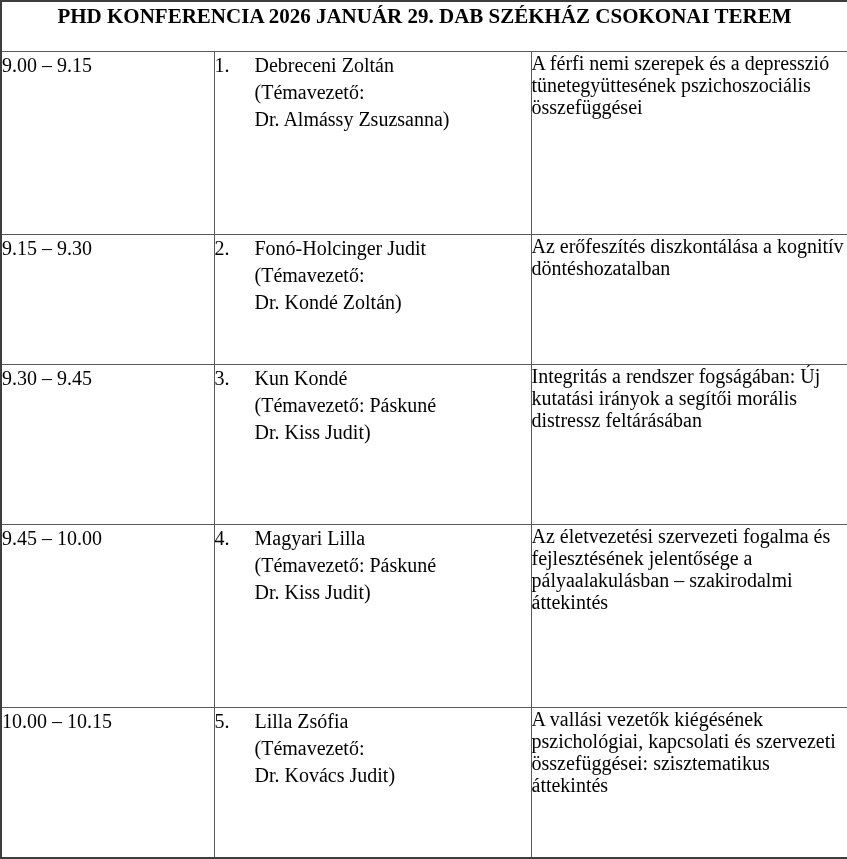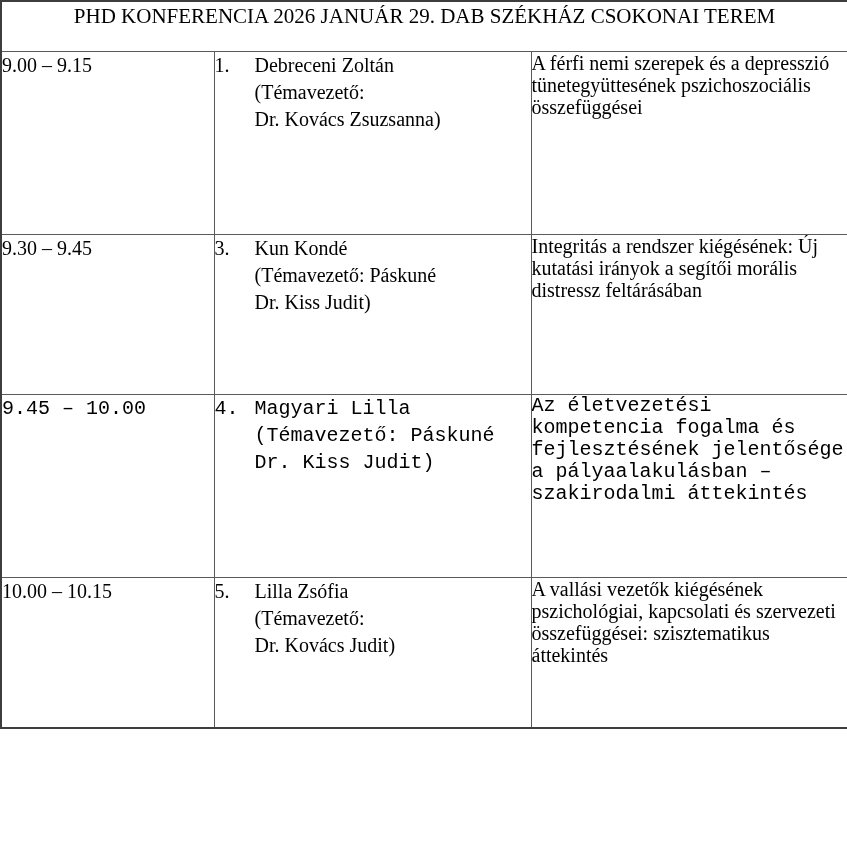--- a/index.html
+++ b/index.html
@@ -26,25 +26,25 @@
     border: 1px solid #5a5a5a;
     vertical-align: top;
     padding: 0;
     box-sizing: border-box;
     overflow: hidden;
   }
   tr.header-row { height: 50px; }
   tr.row-1 { height: 183px; }
   tr.row-2 { height: 130px; }
   tr.row-3 { height: 160px; }
-  tr.row-4 { height: 183px; font-family: Liberation Mono, monospace; }
+  tr.row-4 { height: 183px; }
   tr.row-5 { height: 151px; margin-left: 11px; }
 
   td.header-cell {
-    font-weight: normal;
+    font-weight: bold;
     font-size: 21px;
     line-height: 28px;
     text-align: center;
     padding-top: 6px;
     letter-spacing: 0px;
   }
   td.time-cell {
     font-size: 20px;
     line-height: 27px;
     padding: 8px 4px 0 72px;
@@ -88,56 +88,70 @@
     </tr>
 
     <tr class="row-1">
       <td class="time-cell">9.00 – 9.15</td>
       <td class="presenter-cell">
         <div class="presenter-flex">
           <span class="presenter-num">1.</span>
           <div class="presenter-lines">
             <div>Debreceni Zoltán</div>
             <div>(Témavezető:</div>
-            <div>Dr. Kovács Zsuzsanna)</div>
+            <div>Dr. Almássy Zsuzsanna)</div>
           </div>
         </div>
       </td>
       <td class="title-cell">A férfi nemi szerepek és a depresszió tünetegyüttesének pszichoszociális összefüggései</td>
     </tr>
 
+    <tr class="row-2">
+      <td class="time-cell">9.15 – 9.30</td>
+      <td class="presenter-cell">
+        <div class="presenter-flex">
+          <span class="presenter-num">2.</span>
+          <div class="presenter-lines">
+            <div>Fonó-Holcinger Judit</div>
+            <div>(Témavezető:</div>
+            <div>Dr. Kondé Zoltán)</div>
+          </div>
+        </div>
+      </td>
+      <td class="title-cell">Az erőfeszítés diszkontálása a kognitív döntéshozatalban</td>
+    </tr>
 
     <tr class="row-3">
       <td class="time-cell">9.30 – 9.45</td>
       <td class="presenter-cell">
         <div class="presenter-flex">
           <span class="presenter-num">3.</span>
           <div class="presenter-lines">
             <div>Kun Kondé</div>
             <div>(Témavezető: Páskuné</div>
             <div>Dr. Kiss Judit)</div>
           </div>
         </div>
       </td>
-      <td class="title-cell">Integritás a rendszer kiégésének: Új kutatási irányok a segítői morális distressz feltárásában</td>
+      <td class="title-cell">Integritás a rendszer fogságában: Új kutatási irányok a segítői morális distressz feltárásában</td>
     </tr>
 
     <tr class="row-4">
       <td class="time-cell">9.45 – 10.00</td>
       <td class="presenter-cell">
         <div class="presenter-flex">
           <span class="presenter-num">4.</span>
           <div class="presenter-lines">
             <div>Magyari Lilla</div>
             <div>(Témavezető: Páskuné</div>
             <div>Dr. Kiss Judit)</div>
           </div>
         </div>
       </td>
-      <td class="title-cell">Az életvezetési kompetencia fogalma és fejlesztésének jelentősége a pályaalakulásban – szakirodalmi áttekintés</td>
+      <td class="title-cell">Az életvezetési szervezeti fogalma és fejlesztésének jelentősége a pályaalakulásban – szakirodalmi áttekintés</td>
     </tr>
 
     <tr class="row-5">
       <td class="time-cell">10.00 – 10.15</td>
       <td class="presenter-cell">
         <div class="presenter-flex">
           <span class="presenter-num">5.</span>
           <div class="presenter-lines">
             <div>Lilla Zsófia</div>
             <div>(Témavezető:</div>

